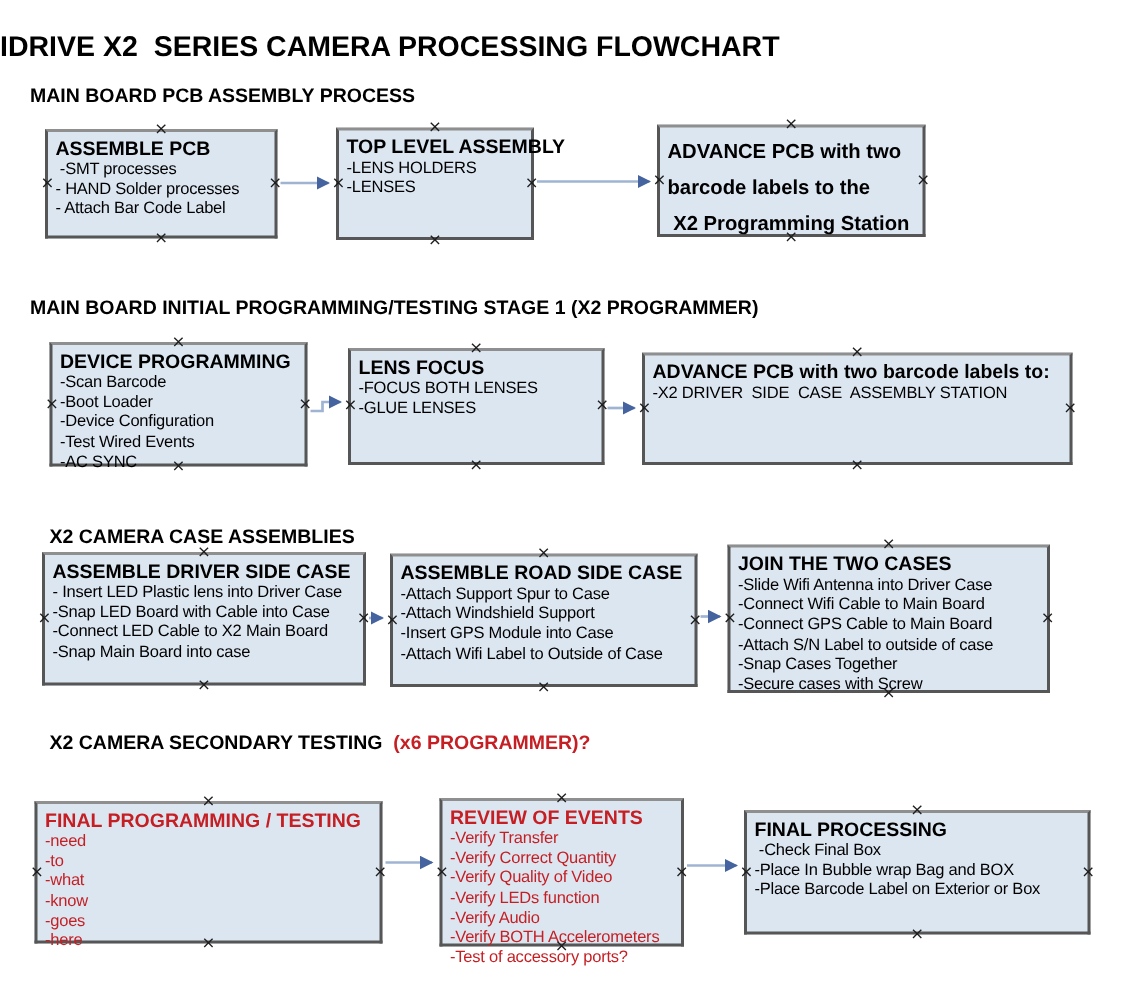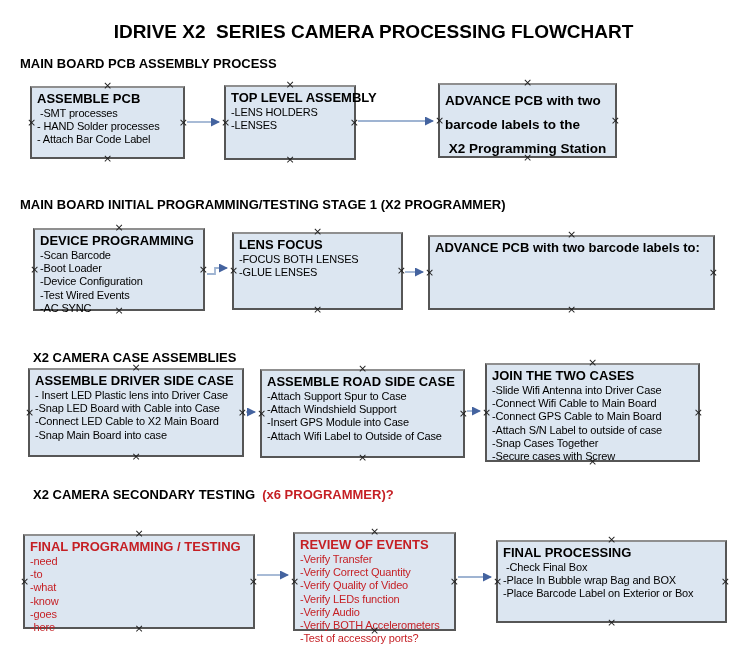--- a/index.html
+++ b/index.html
@@ -1,19 +1,19 @@
 <!DOCTYPE html>
 <html style="--red: #c51f24; --boxfill: #dce6f1; --boxborder: #565656;"><head>
 <meta charset="utf-8">
 <style>
   html,body{margin:0;padding:0;background:#ffffff;}
   body{width:747px;height:662px;position:relative;overflow:hidden;
        font-family:"Liberation Sans",sans-serif;color:#000;}
 
-  .page-title{position:absolute;top:21px;left:0;width:747px;text-align:center;
+  .page-title{position:absolute;top:21px;left:0;width:747px;text-align:left;
               font-size:19px;font-weight:bold;letter-spacing:0;white-space:pre;}
 
   .sec-h{position:absolute;font-size:13px;font-weight:bold;white-space:pre;}
   .h1{left:20px;top:56px;}
   .h2{left:20px;top:197px;text-align:center;}
   .h3{left:33px;top:350px;}
   .h4{left:33px;top:487px;}
   .redtxt{color:var(--red,#c51f24);}
 
   .flowbox{position:absolute;box-sizing:border-box;
@@ -111,20 +111,23 @@
       <div class="item">-FOCUS BOTH LENSES</div>
       <div class="item">-GLUE LENSES</div>
     </div>
 <span class="mk mk-t">×</span>
     <span class="mk mk-b">×</span>
     <span class="mk mk-l">×</span>
     <span class="mk mk-r">×</span>
   </div>
 <div class="flowbox b23">
   <div class="title">ADVANCE PCB with two barcode labels to:</div>
+  <div class="items">
+      <div class="item">-X2 DRIVER  SIDE  CASE  ASSEMBLY STATION</div>
+    </div>
 <span class="mk mk-t">×</span>
     <span class="mk mk-b">×</span>
     <span class="mk mk-l">×</span>
     <span class="mk mk-r">×</span>
   </div>
 
 <div class="flowbox b31">
   <div class="title">ASSEMBLE DRIVER SIDE CASE</div>
   <div class="items">
       <div class="item">- Insert LED Plastic lens into Driver Case</div>

